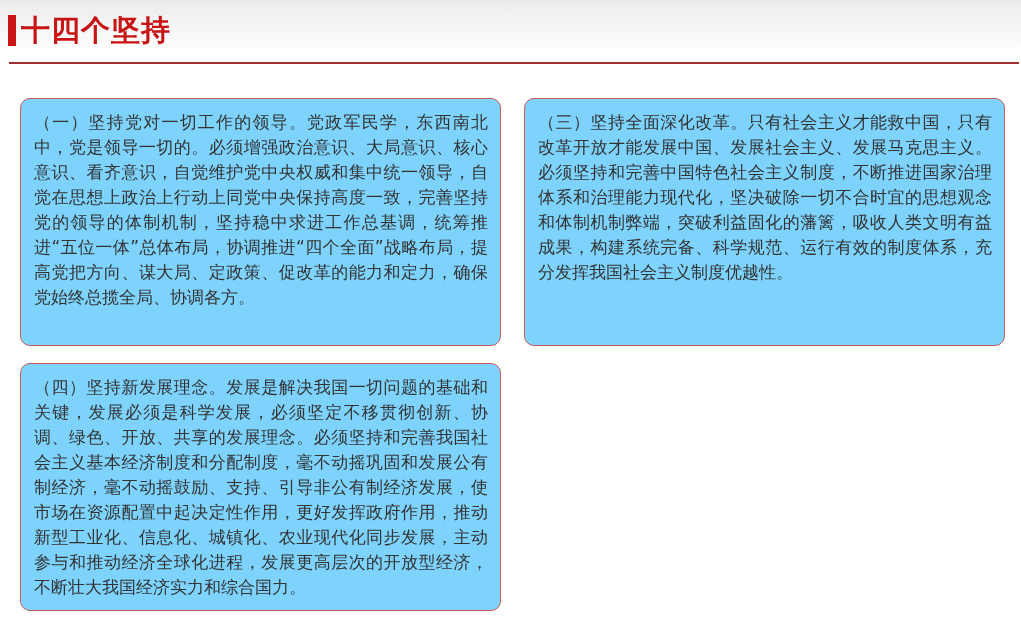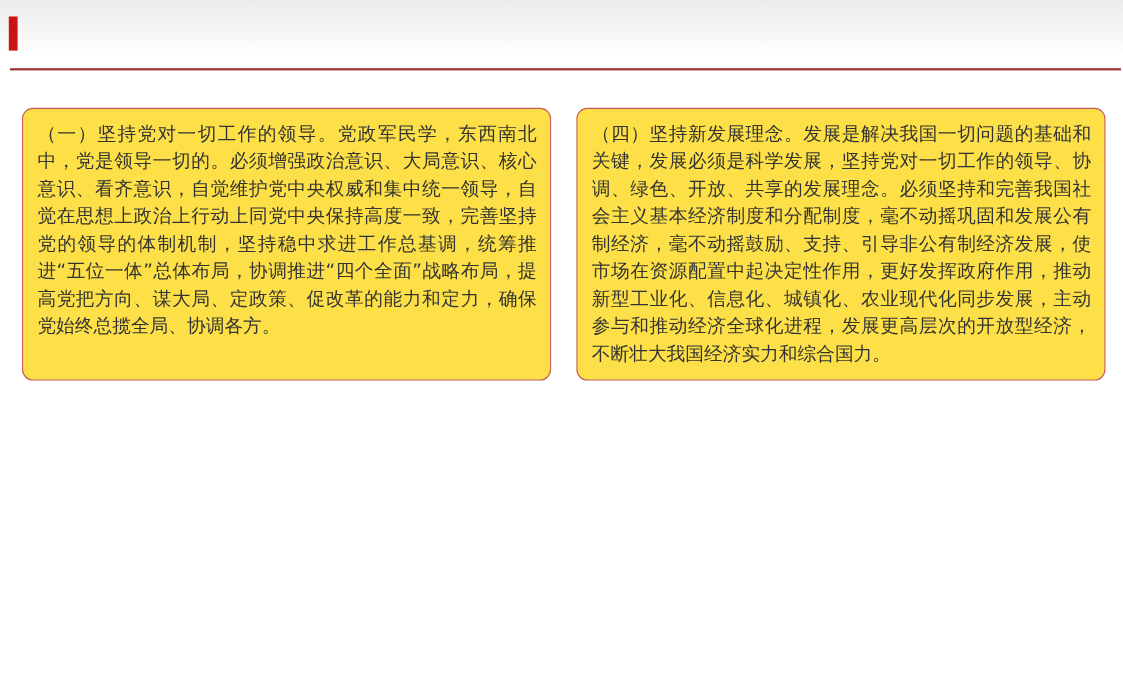--- a/index.html
+++ b/index.html
@@ -42,39 +42,43 @@
     grid-template-columns: 1fr 1fr;
     column-gap: 23px;
     row-gap: 17px;
     margin: 34px 16px 0 20px;
   }
   .card {
     box-sizing: border-box;
     min-height: 248px;
     border: 1px solid #c85a5a;
     border-radius: 10px;
-    background: #fde047;
+    background: #7dd3fc;
     padding: 11px 12px 10px 13px;
   }
   .card-text {
     font-size: 17px;
     line-height: 25px;
     color: #333333;
     text-align: justify;
     display: block;
   }
 </style>
 </head>
 <body>
 
 <div class="page-header">
   <div class="accent-bar"></div>
+  <div class="page-title">十四个坚持</div>
 </div>
 <hr class="title-rule">
 
 <div class="cards">
   <div class="card">
     <span class="card-text" style="color: rgb(51, 51, 51);">（一）坚持党对一切工作的领导。党政军民学，东西南北中，党是领导一切的。必须增强政治意识、大局意识、核心意识、看齐意识，自觉维护党中央权威和集中统一领导，自觉在思想上政治上行动上同党中央保持高度一致，完善坚持党的领导的体制机制，坚持稳中求进工作总基调，统筹推进“五位一体”总体布局，协调推进“四个全面”战略布局，提高党把方向、谋大局、定政策、促改革的能力和定力，确保党始终总揽全局、协调各方。</span>
   </div>
   <div class="card">
-    <span class="card-text" style="color: rgb(51, 51, 51);">（四）坚持新发展理念。发展是解决我国一切问题的基础和关键，发展必须是科学发展，坚持党对一切工作的领导、协调、绿色、开放、共享的发展理念。必须坚持和完善我国社会主义基本经济制度和分配制度，毫不动摇巩固和发展公有制经济，毫不动摇鼓励、支持、引导非公有制经济发展，使市场在资源配置中起决定性作用，更好发挥政府作用，推动新型工业化、信息化、城镇化、农业现代化同步发展，主动参与和推动经济全球化进程，发展更高层次的开放型经济，不断壮大我国经济实力和综合国力。</span>
+    <span class="card-text" style="color: rgb(51, 51, 51);">（三）坚持全面深化改革。只有社会主义才能救中国，只有改革开放才能发展中国、发展社会主义、发展马克思主义。必须坚持和完善中国特色社会主义制度，不断推进国家治理体系和治理能力现代化，坚决破除一切不合时宜的思想观念和体制机制弊端，突破利益固化的藩篱，吸收人类文明有益成果，构建系统完备、科学规范、运行有效的制度体系，充分发挥我国社会主义制度优越性。</span>
+  </div>
+  <div class="card">
+    <span class="card-text" style="color: rgb(51, 51, 51);">（四）坚持新发展理念。发展是解决我国一切问题的基础和关键，发展必须是科学发展，必须坚定不移贯彻创新、协调、绿色、开放、共享的发展理念。必须坚持和完善我国社会主义基本经济制度和分配制度，毫不动摇巩固和发展公有制经济，毫不动摇鼓励、支持、引导非公有制经济发展，使市场在资源配置中起决定性作用，更好发挥政府作用，推动新型工业化、信息化、城镇化、农业现代化同步发展，主动参与和推动经济全球化进程，发展更高层次的开放型经济，不断壮大我国经济实力和综合国力。</span>
   </div>
 </div>
 
 </body></html>

